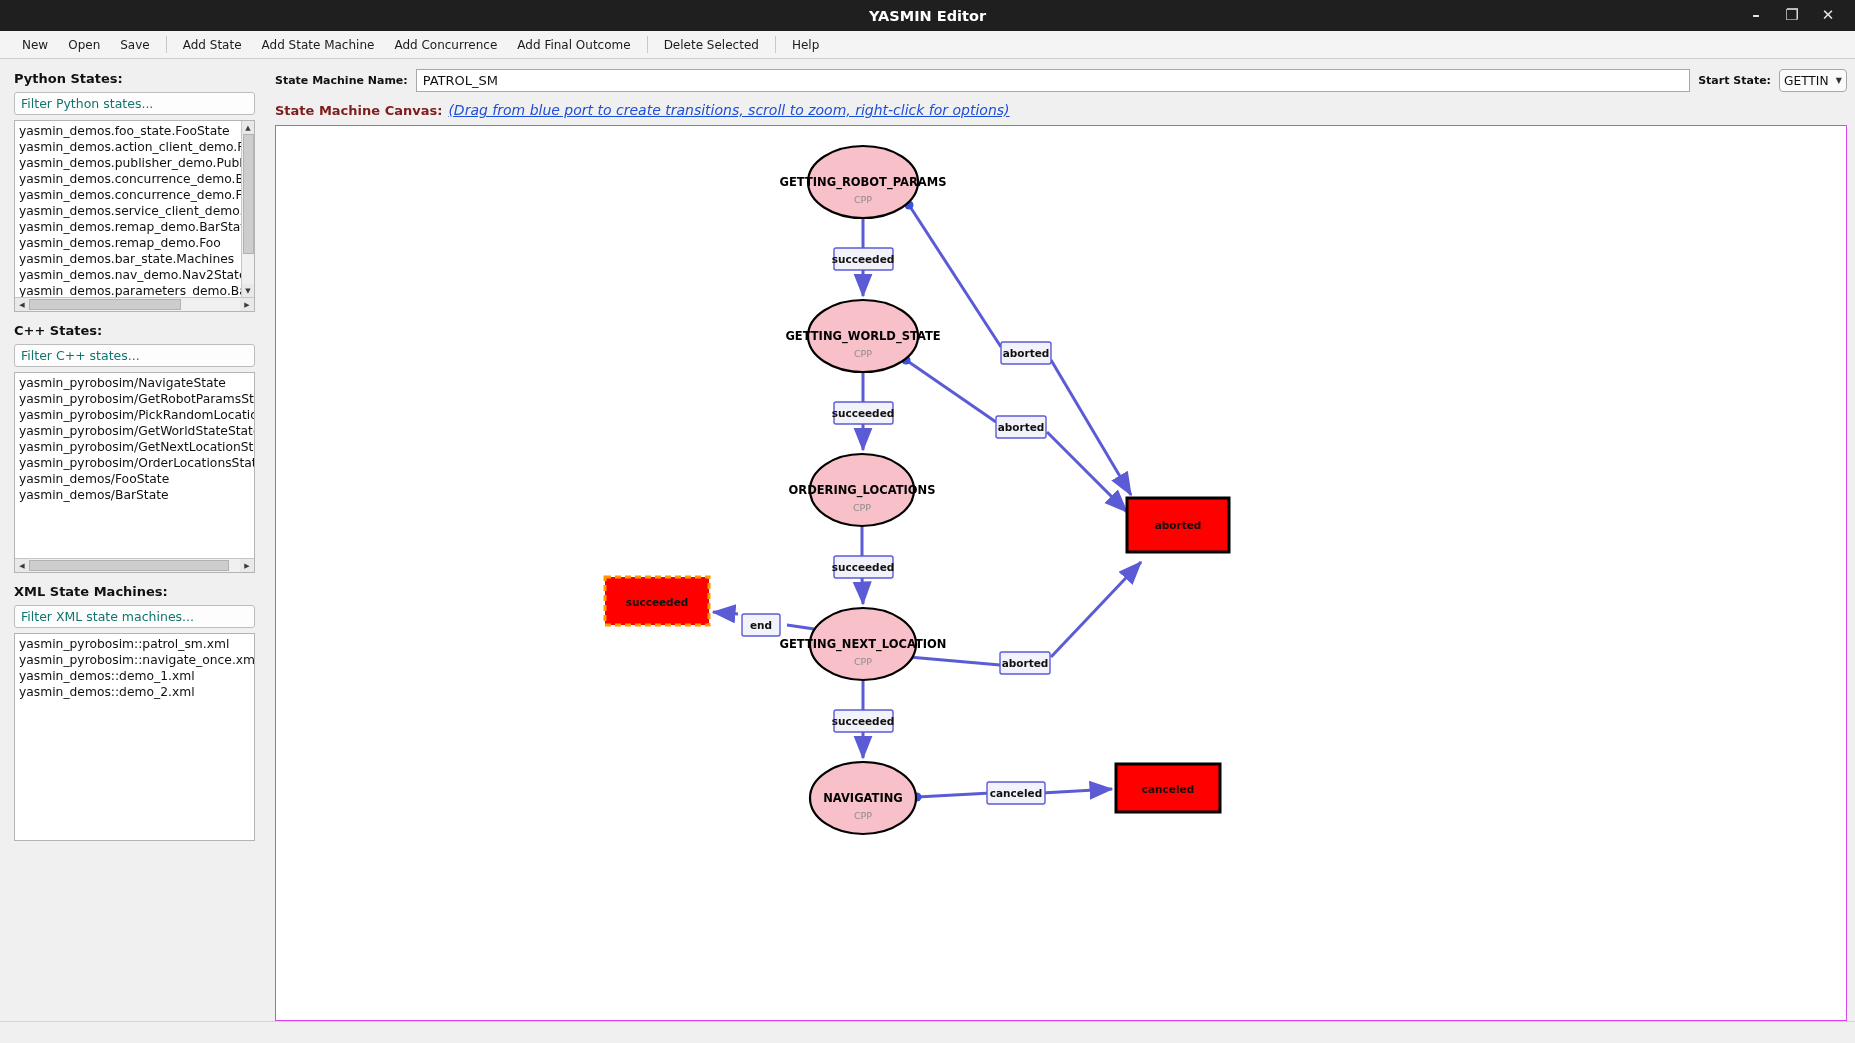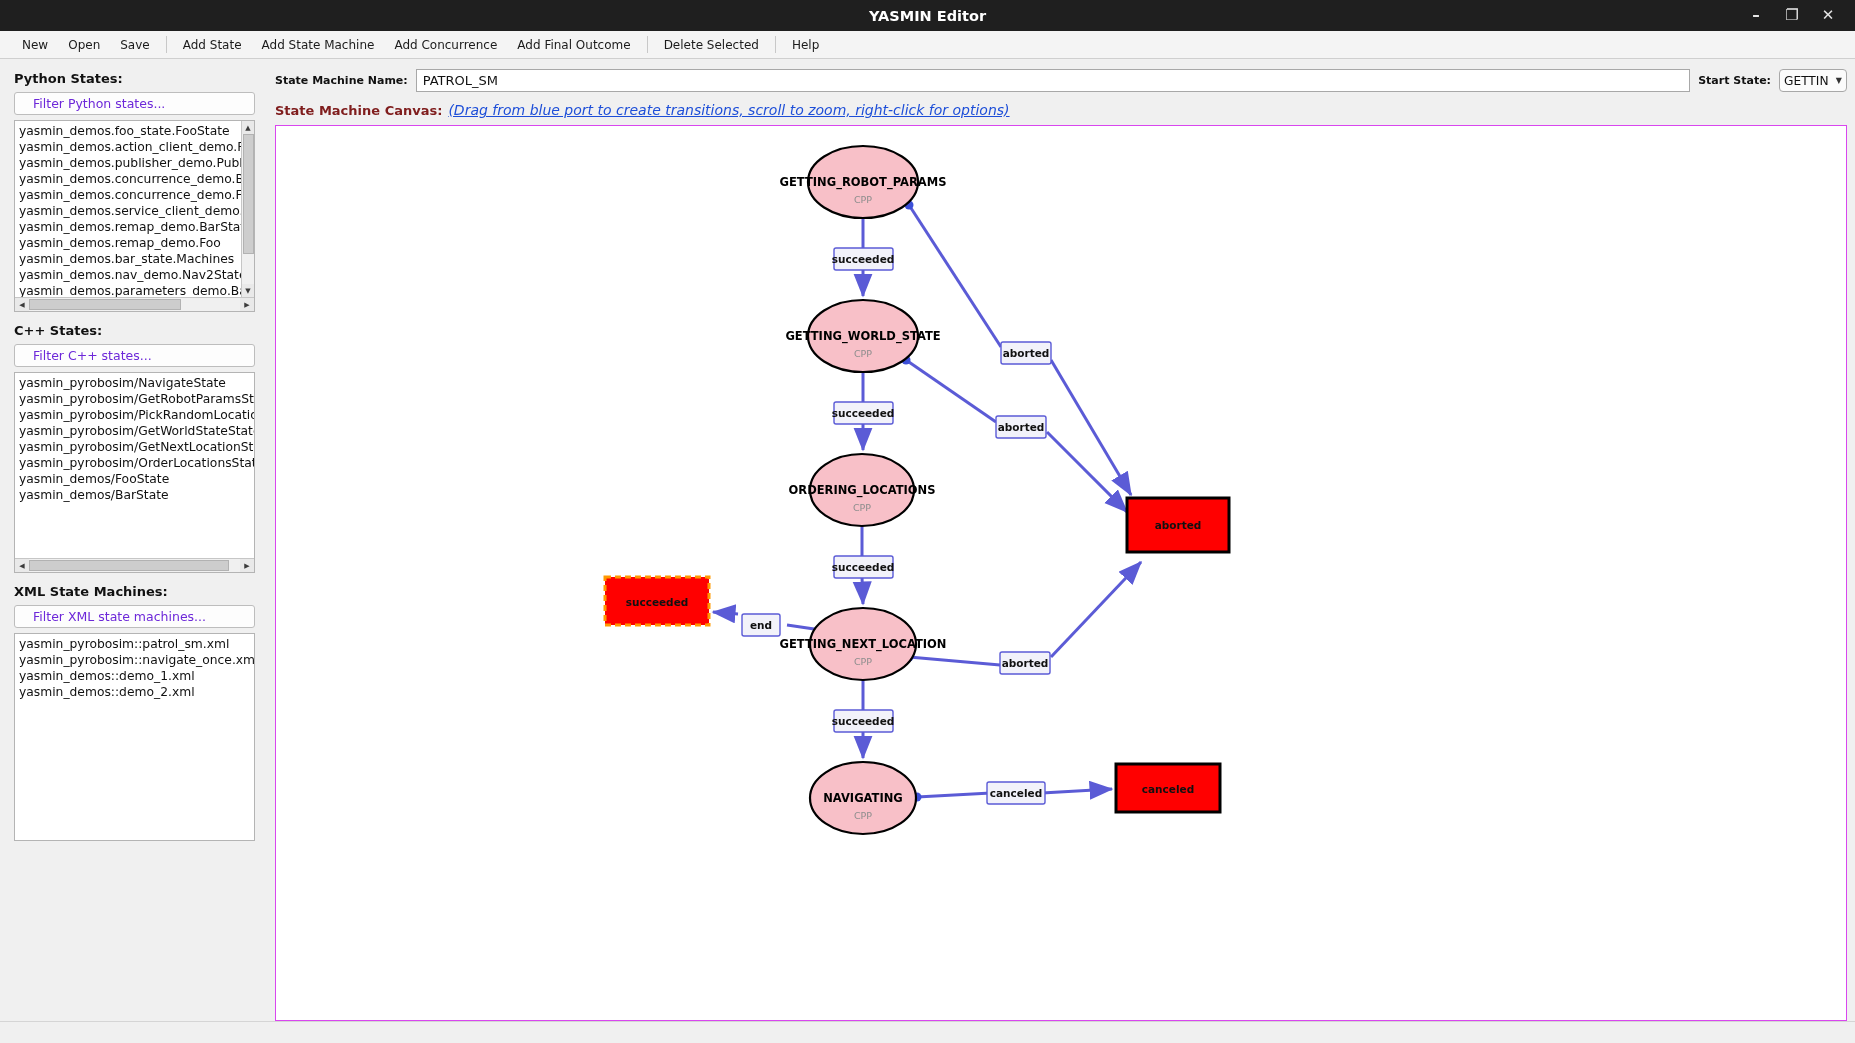--- a/index.html
+++ b/index.html
@@ -43,22 +43,22 @@
   
   #leftpanel {
     width:267px; padding:9px 12px 0 14px; background:#f0f0f0;
     display:flex; flex-direction:column;
   }
   .sec-label {
     font-size:13px; font-weight:bold; color:#111; margin:3px 0 6px 0;
   }
   .filter-input {
     height:23px; border:1px solid #bdbdbd; background:#fdfdfd;
-    border-radius:3px; font-size:12.5px; color:#6d28d9;
-    padding:0 18px; display:flex; align-items:center;
+    border-radius:3px; font-size:12.5px; color:#0f766e;
+    padding:0 6px; display:flex; align-items:center;
     font-family:"DejaVu Sans","Liberation Sans",sans-serif;
     width:100%;
   }
   .listwrap {
     border:1px solid #b4b4b4; background:#ffffff; margin-top:5px;
     display:flex; flex-direction:column; position:relative;
   }
   .listbody {
     flex:1; overflow:hidden; position:relative;
     padding:2px 0 0 0;

